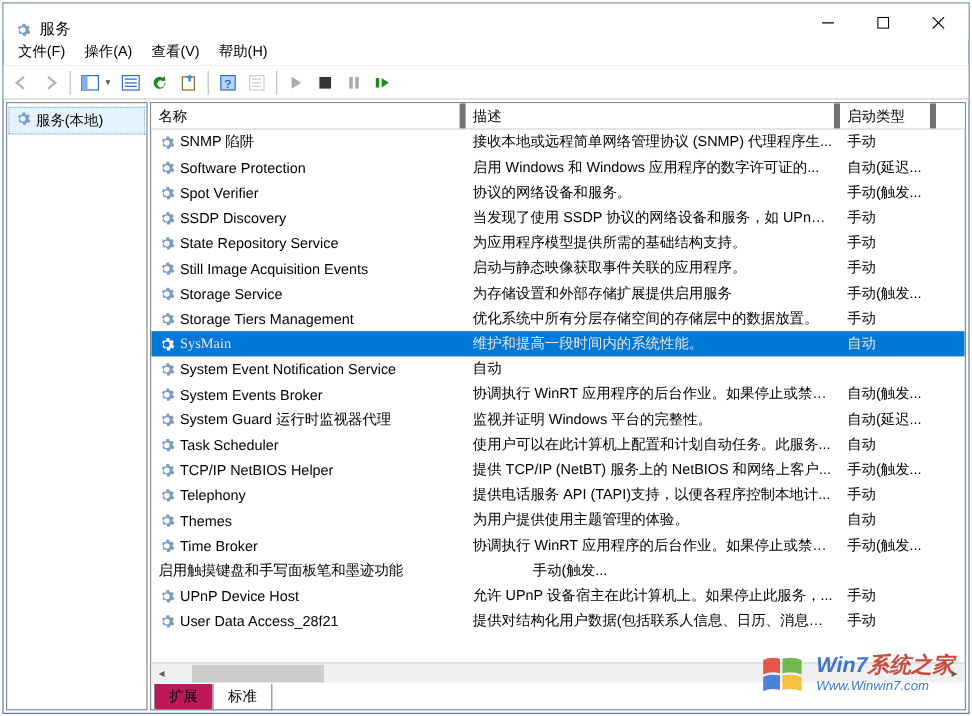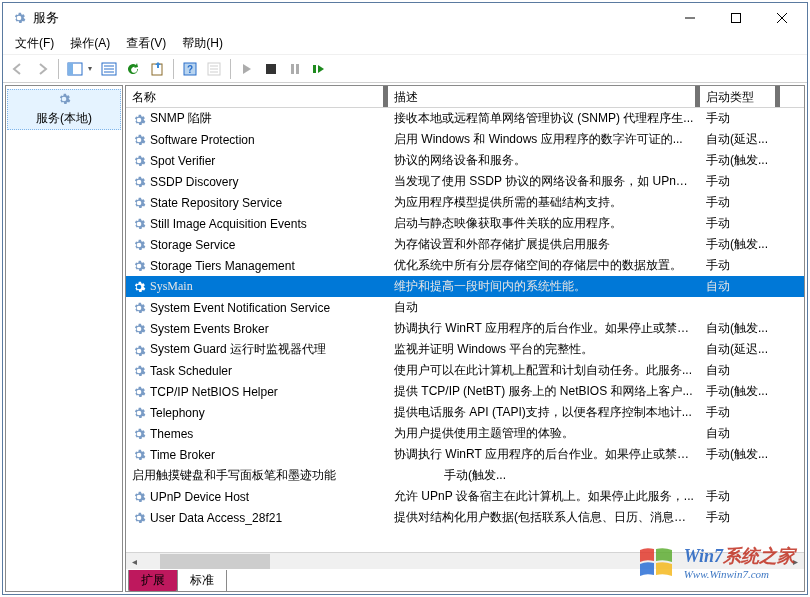--- a/index.html
+++ b/index.html
@@ -1,54 +1,54 @@
 <!DOCTYPE html>
 <html><head>
 <meta charset="utf-8">
 <style>
 * { box-sizing: border-box; margin: 0; padding: 0; }
 body { font-family: "Microsoft YaHei", "Segoe UI", sans-serif; font-size: 12px; background: #fff; width: 810px; height: 597px; overflow: hidden; position: relative; }
 .window { width: 806px; height: 593px; border: 1px solid #5a7aa0; margin: 2px; display: flex; flex-direction: column; background: #fff; }
-.titlebar { height: 30px; display: flex; align-items: center; padding: 0 2px 0 8px; background: #fff; }
+.titlebar { height: 30px; display: flex; align-items: flex-end; padding: 0 2px 0 8px; background: #fff; }
 .titlebar .t-icon { width: 16px; height: 16px; margin-right: 6px; display: flex; align-items: center; justify-content: center; }
 .titlebar .title { flex: 1; font-size: 13px; }
 .winbtns { display: flex; }
 .winbtn { width: 46px; height: 28px; display: flex; align-items: center; justify-content: center; }
 .menubar { height: 22px; display: flex; align-items: center; padding: 0 4px; border-bottom: 1px solid #f0f0f0; }
 .menu-item { padding: 2px 8px; font-size: 12px; cursor: default; }
 .toolbar { height: 28px; display: flex; align-items: center; padding: 0 4px; gap: 2px; border-bottom: 1px solid #d0d0d0; background: #fff; }
 .tbtn { width: 22px; height: 22px; display: flex; align-items: center; justify-content: center; border: 1px solid transparent; }
 .tbtn.disabled { opacity: 0.4; }
 .tsep { width: 1px; height: 20px; background: #c0c0c0; margin: 0 3px; }
 .tdrop { width: 8px; display: flex; align-items: center; font-size: 8px; color: #555; }
 .content { flex: 1; display: flex; min-height: 0; }
 .sidebar { width: 118px; border: 1px solid #8a8a8a; margin: 2px 1px 2px 2px; padding-top: 2px; }
-.side-item { display: flex; align-items: center; padding: 2px 4px; gap: 4px; background: #e5f3ff; border: 1px dotted #7eb4ea; margin: 1px; flex-direction: column; }
+.side-item { display: flex; padding: 2px 4px; gap: 4px; background: #e5f3ff; border: 1px dotted #7eb4ea; margin: 1px; }
 .main { flex: 1; border: 1px solid #8a8a8a; margin: 2px 2px 2px 1px; display: flex; flex-direction: column; min-height: 0; position: relative; }
 .listwrap { flex: 1; overflow: hidden; display: flex; flex-direction: column; }
 .header-row { display: flex; height: 22px; border-bottom: 1px solid #d4d4d4; background: #fff; font-size: 12px; }
 .hcell { padding: 3px 6px; border-right: 5px solid #737373; overflow: hidden; white-space: nowrap; }
 .col-name { width: 262px; }
 .col-desc { width: 312px; }
 .col-start { width: 80px; }
 .scroll-area { flex: 1; overflow-y: scroll; overflow-x: hidden; }
 .row { display: flex; height: 21px; align-items: center; font-size: 12px; cursor: default; }
 .row.sel { background: #0078d7; color: #e5e5e5; font-family: Liberation Serif, serif; }
 .cell { padding: 0 6px; overflow: hidden; white-space: nowrap; text-overflow: ellipsis; }
-.cell.name { width: 262px; display: flex; align-items: flex-end; gap: 4px; }
+.cell.name { width: 262px; display: flex; align-items: center; gap: 4px; }
 .cell.desc { width: 312px; }
 .cell.start { width: 80px; }
 .gear-icon { width: 14px; height: 14px; flex-shrink: 0; display: inline-block; }
 .hscroll { height: 17px; background: #f0f0f0; border-top: 1px solid #d4d4d4; display: flex; align-items: center; }
 .hscroll .thumb { width: 110px; height: 15px; background: #cdcdcd; margin-left: 17px; }
 .hscroll .arr { width: 17px; text-align: center; color: #606060; font-size: 10px; }
 .tabs { height: 22px; display: flex; align-items: flex-start; border-top: 1px solid #fff; padding-left: 2px; }
 .tab { padding: 2px 12px; border: 1px solid #8a8a8a; border-top: none; background: #fff; font-size: 12px; margin-right: -1px; }
 .tab.active { background: #be185d; border-bottom-left-radius: 3px; border-bottom-right-radius: 3px; }
-.watermark { position: absolute; right: 15px; bottom: 15px; display: flex; align-items: center; gap: 8px; opacity: 0.85; pointer-events: none; font-family: Liberation Serif, serif; }
+.watermark { position: absolute; right: 15px; bottom: 15px; display: flex; align-items: flex-start; gap: 8px; opacity: 0.85; pointer-events: none; }
 .wm-txt { text-align: left; }
 .wm-line1 { font-size: 18px; font-weight: bold; font-style: italic; }
 .wm-line1 .b { color: #2060c0; }
 .wm-line1 .r { color: #c03020; }
 .wm-line2 { font-size: 11px; color: #1b5fb8; font-style: italic; }
 svg.gear path { fill: #7a9cc6; }
 .row.sel svg.gear path { fill: #fff; }
 </style>
 </head>
 <body>

